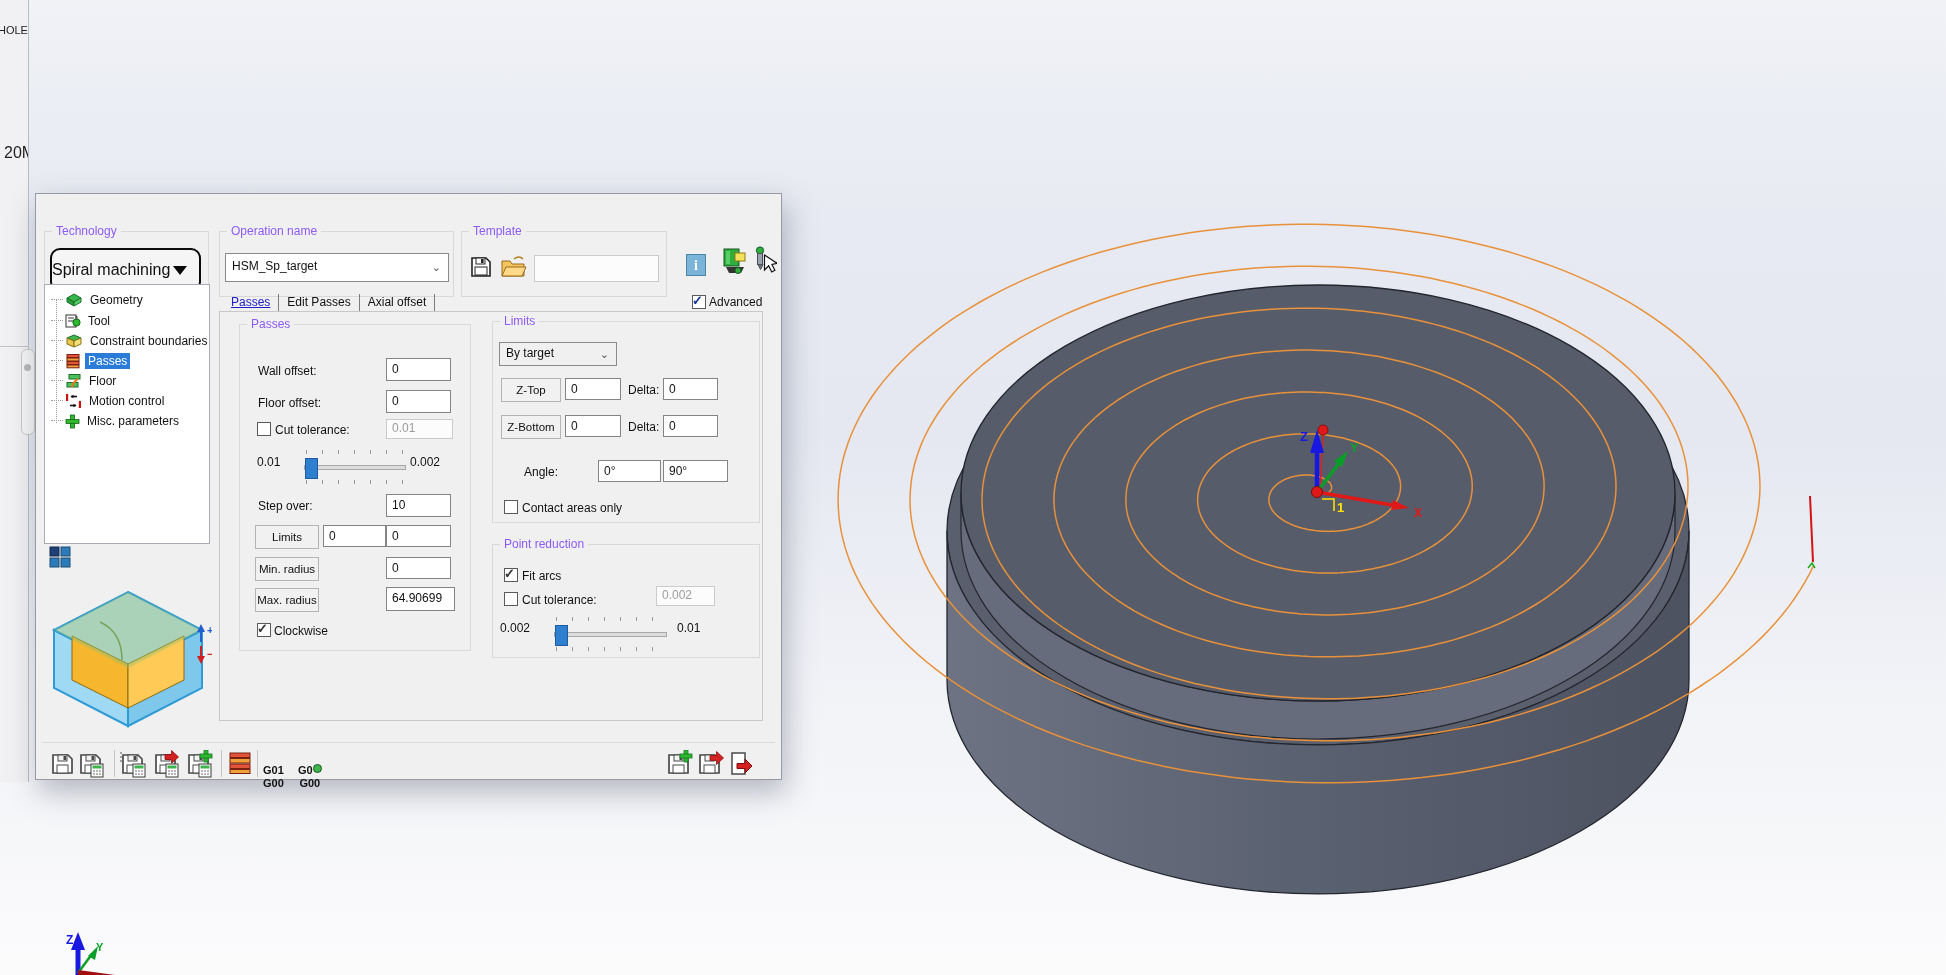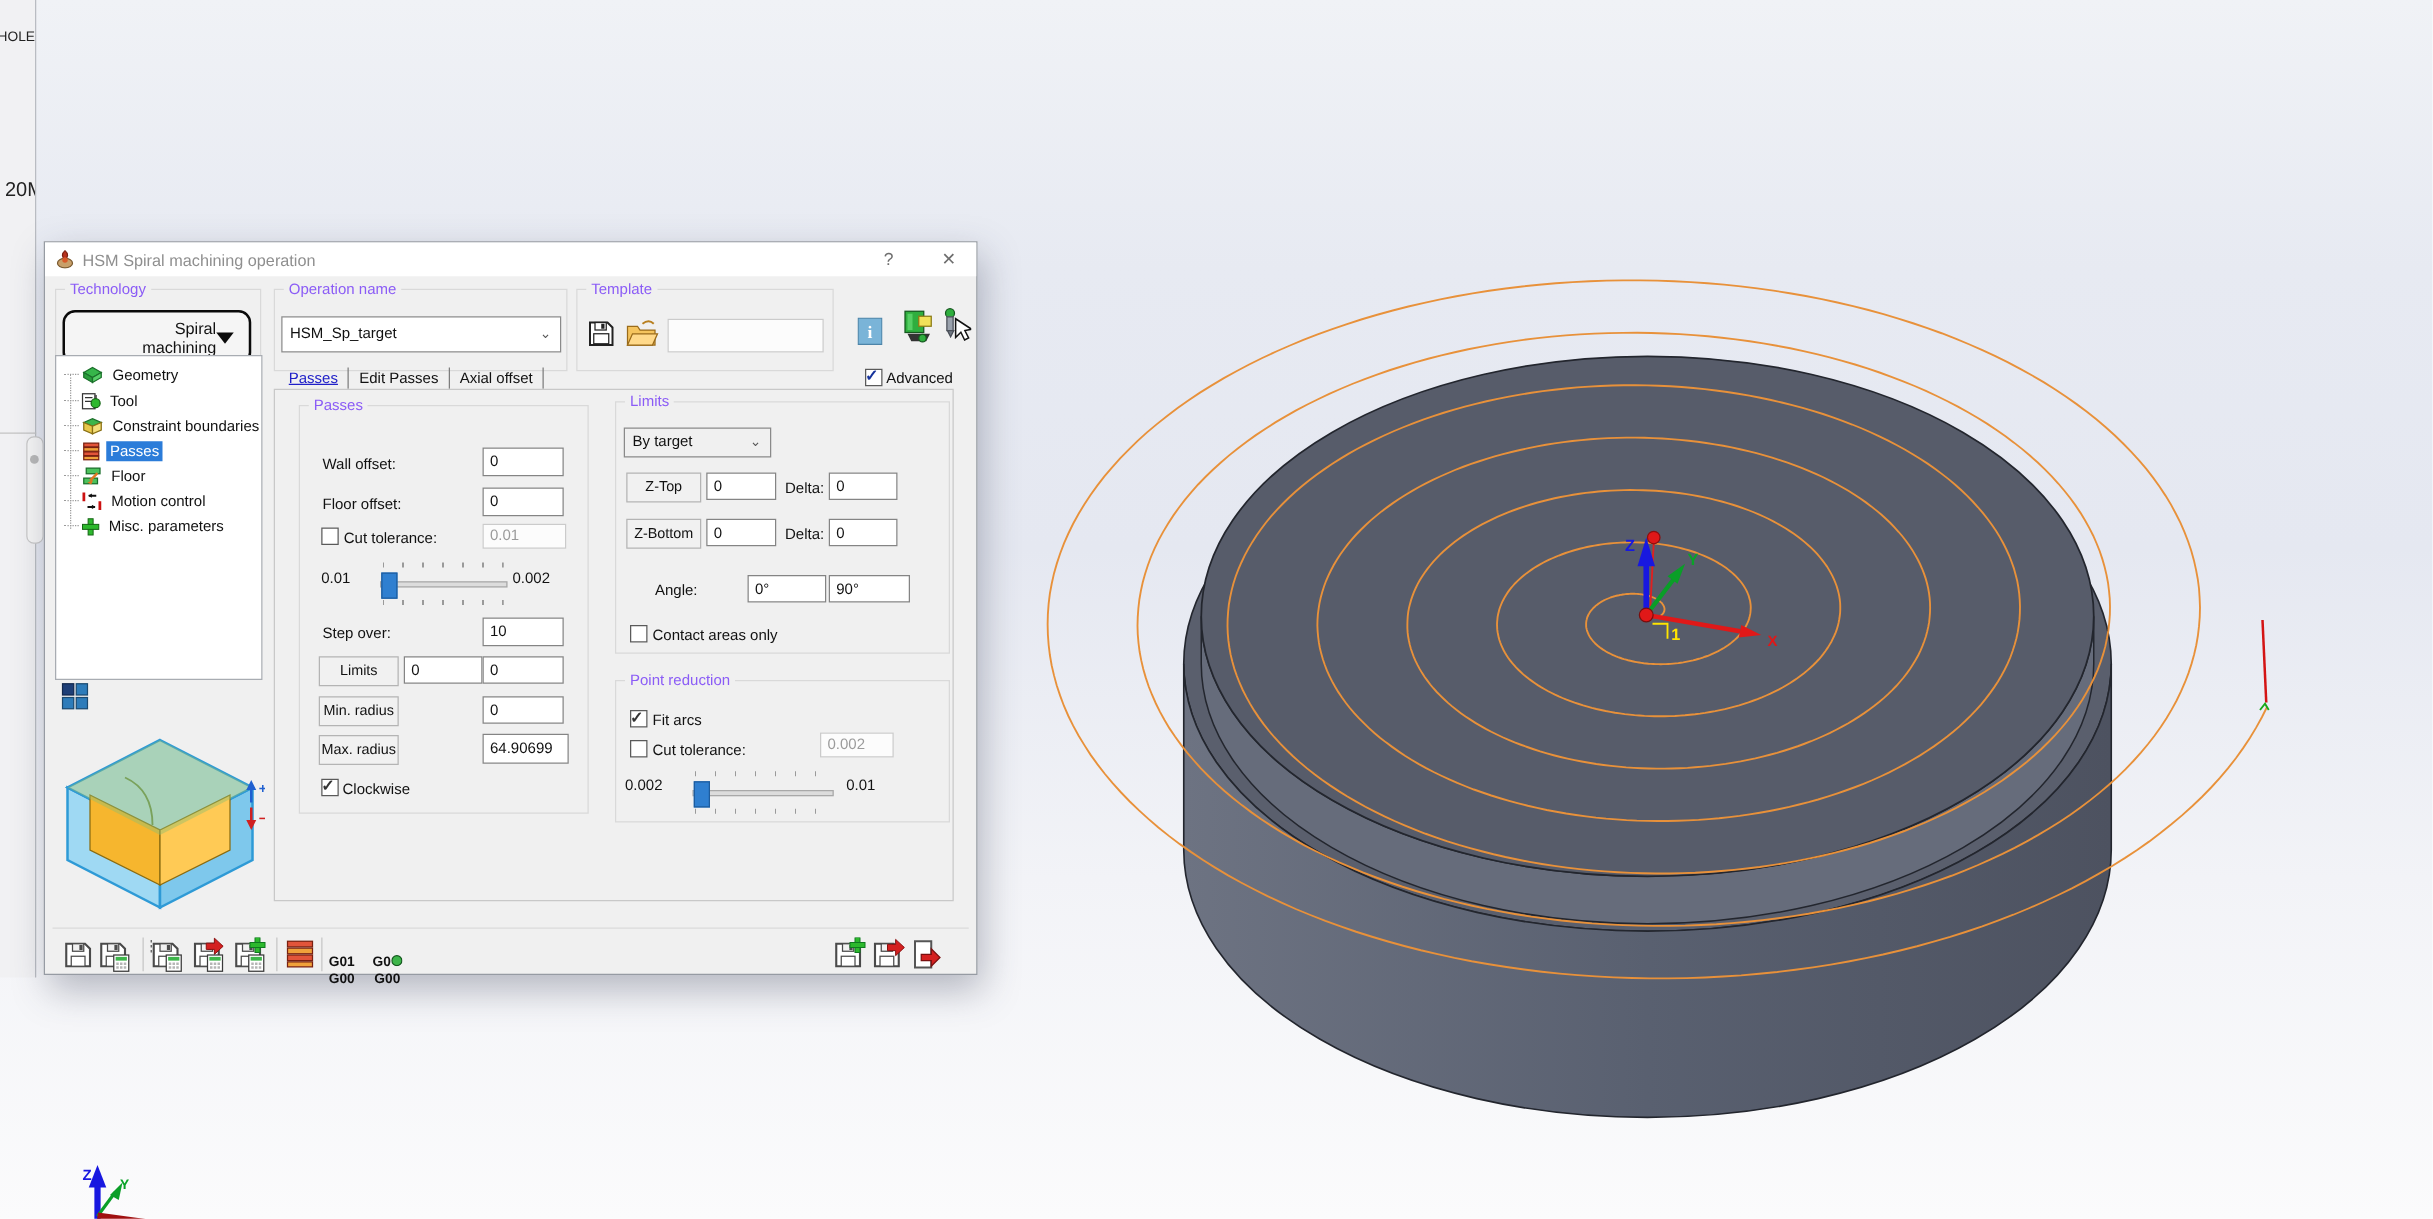--- a/index.html
+++ b/index.html
@@ -28,21 +28,21 @@
   .btn{position:absolute;background:#f1f1f1;border:1px solid #b4b4b4;font-size:11.5px;display:flex;align-items:center;justify-content:center;color:#111;}
   .chk{position:absolute;width:12px;height:12px;background:#fff;border:1px solid #5a5a5a;}
   .chk.on::after{content:"✓";position:absolute;left:-1px;top:-3px;font-weight:bold;font-size:13px;color:#333;}
   .chk.on.blue::after{color:#16339c;}
   .tick-row{position:absolute;height:4px;background-image:repeating-linear-gradient(90deg,#9a9a9a 0,#9a9a9a 1px,transparent 1px,transparent 16px);}
   .groove{position:absolute;height:3px;background:#dcdcdc;border:1px solid #a8a8a8;}
   .shandle{position:absolute;width:11px;height:19px;background:#2f7fd0;border:1px solid #1d5c9e;}
   .combo{position:absolute;background:#fff;border:1px solid #8a8a8a;font-size:12px;line-height:25px;padding-left:6px;}
   .combo .chev{position:absolute;right:7px;top:0;color:#555;font-size:11px;}
   .pill{position:absolute;border:2px solid #0a0a0a;border-radius:10px;background:#f5f5f5;display:flex;align-items:center;}
-  .pill .ptext{flex:1;text-align:right;font-size:13px;padding-left:40px;}
+  .pill .ptext{flex:1;text-align:left;font-size:16px;}
   .pill .tri{width:0;height:0;border-left:7px solid transparent;border-right:7px solid transparent;border-top:9px solid #0a0a0a;margin-right:12px;}
   
   #tree{position:absolute;left:8px;top:90px;width:164px;height:258px;background:#fff;border:1px solid #a8acb2;}
   #tree::before{content:"";position:absolute;left:11px;top:14px;height:124px;border-left:1px dotted #9a9a9a;}
   .trow{position:absolute;left:6px;display:flex;align-items:center;height:20px;}
   .tconn{width:12px;height:1px;border-top:1px dotted #9a9a9a;margin-right:2px;}
   .tlabel{font-size:12px;padding:1px 3px;margin-left:4px;white-space:nowrap;}
   .tlabel.sel{background:#2b7cd9;color:#fff;}
   
   #tabs{position:absolute;left:187px;top:98px;display:flex;height:19px;align-items:flex-end;}
@@ -147,30 +147,20 @@
 <div id="left-strip">
   <div id="strip-text-top">HOLE</div>
   <div id="strip-text-mid">20MM</div>
 </div>
 <div id="strip-hline"></div>
 <div id="strip-split">
     <div class="knob"></div>
   </div>
 
 <div id="dialog">
-  <div id="titlebar">
-    <svg class="abs" style="left:8px;top:5px" width="16" height="16">
-      <ellipse cx="8" cy="11.5" rx="6" ry="3.8" fill="#c8a06a" stroke="#7a5a30"></ellipse>
-      <path d="M8,1.5 C5,4 5.6,7 8,8.5 C10.4,7 11,4 8,1.5" fill="#b8321e" stroke="#7a1f10"></path>
-      <circle cx="8" cy="9" r="2.2" fill="#d85a2a"></circle>
-    </svg>
-    <span id="title-text">HSM Spiral machining operation</span>
-    <span class="cap-btn" style="left:660px">?</span>
-    <span class="cap-btn" style="left:708px">✕</span>
-  </div>
 
   <div class="grp" style="left:8px;top:37px;width:163px;height:64px">
     <span class="glabel">Technology</span>
     <div class="pill" style="left:5px;top:16px;width:147px;height:40px">
       <span class="ptext">Spiral machining</span>
       <span class="tri"></span>
     </div>
   </div>
 
   <div class="grp" style="left:183px;top:37px;width:233px;height:64px">

